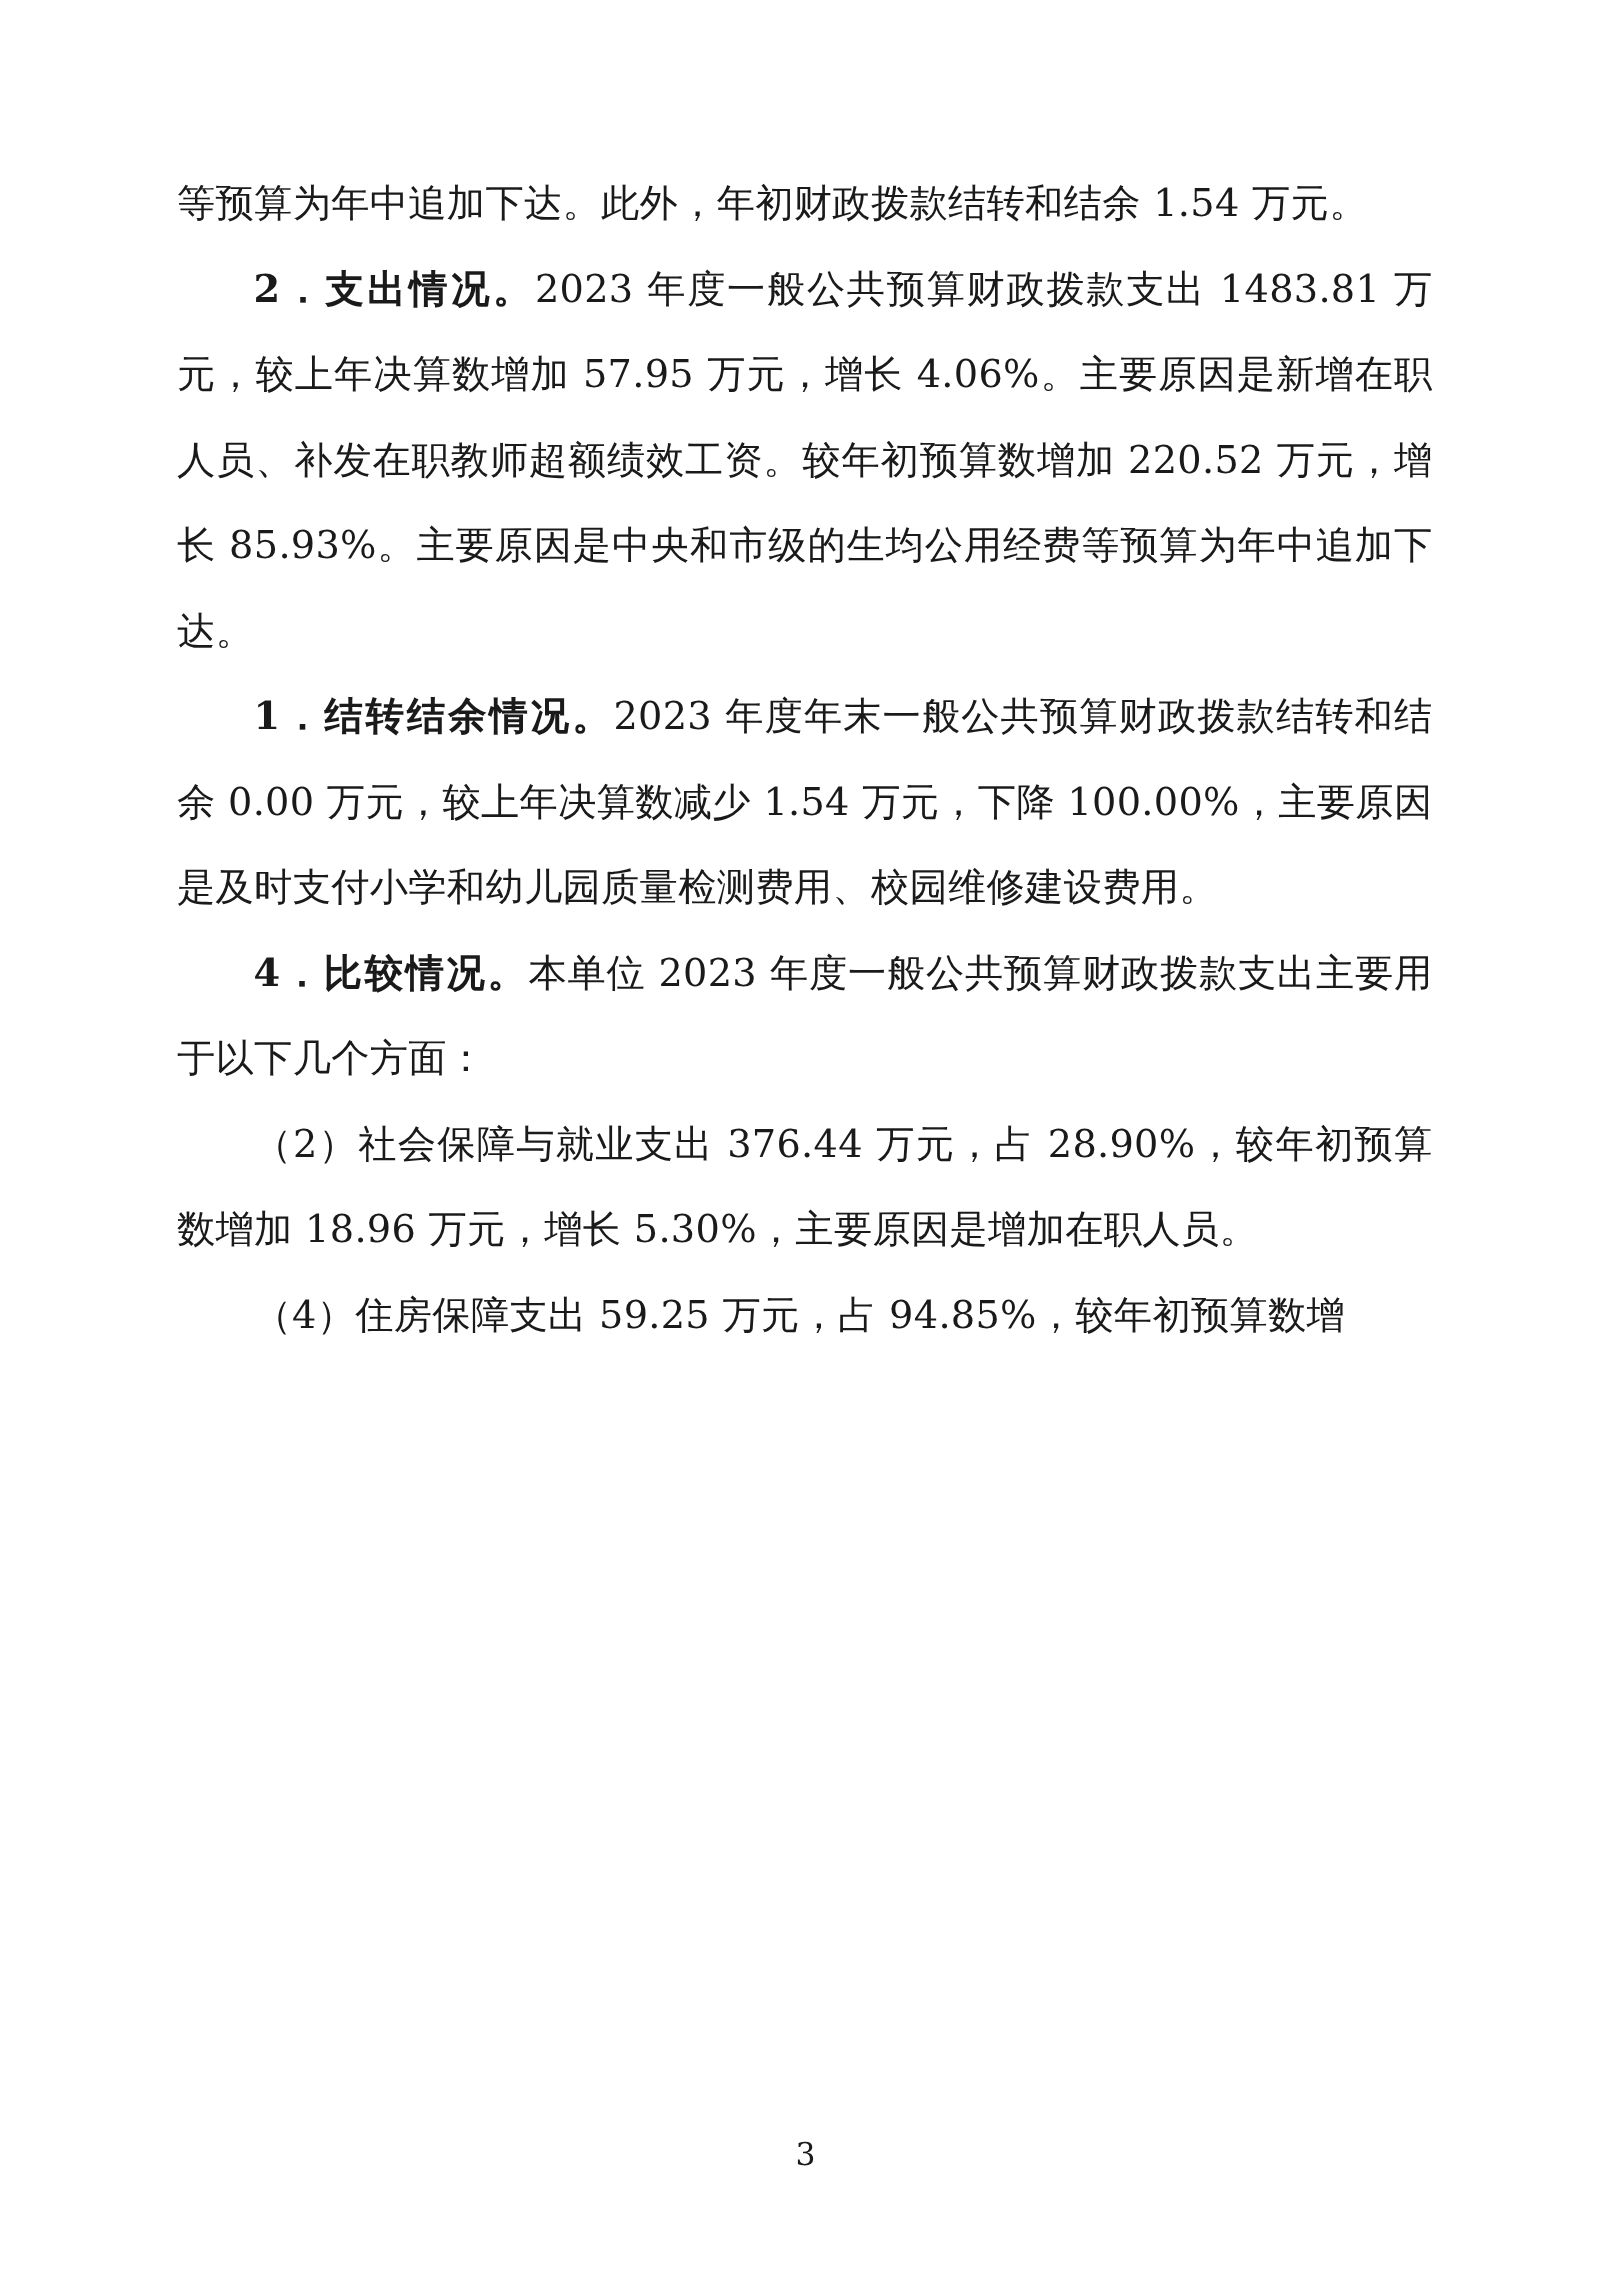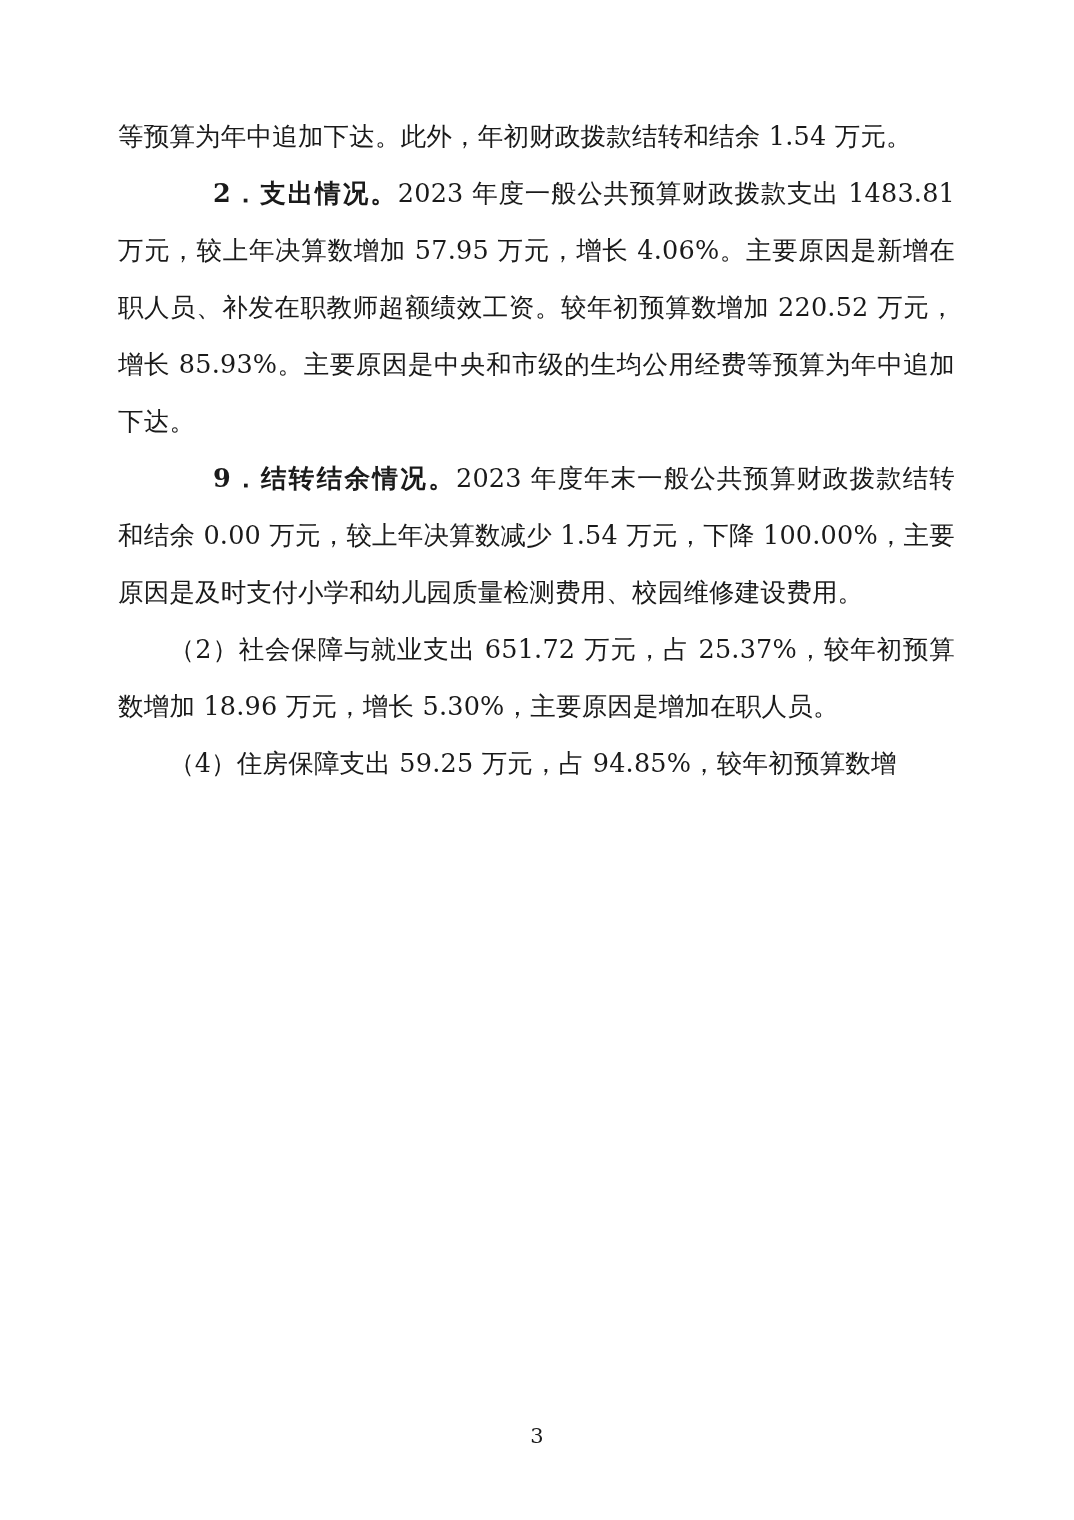--- a/index.html
+++ b/index.html
@@ -34,21 +34,20 @@
   p {
     margin: 0;
     text-indent: 0;
   }
   p.indent {
     text-indent: 51px;
   }
   .bold-head {
     font-weight: bold;
     letter-spacing: 1.5px;
-    margin-left: 44px;
   }
   .page-number {
     position: absolute;
     bottom: 72px;
     left: 0;
     width: 1074px;
     text-align: center;
     font-size: 21px;
     font-family: "DejaVu Serif", "Liberation Serif", serif;
     color: #1a1a1a;
@@ -62,27 +61,30 @@
 
     <p>
       <span>等预算为年中追加下达。此外，年初财政拨款结转和结余 1.54 万元。</span>
     </p>
 
     <p class="indent">
       <span class="bold-head">2．支出情况。</span><span>2023 年度一般公共预算财政拨款支出 1483.81 万元，较上年决算数增加 57.95 万元，增长 4.06%。主要原因是新增在职人员、补发在职教师超额绩效工资。较年初预算数增加 220.52 万元，增长 85.93%。主要原因是中央和市级的生均公用经费等预算为年中追加下达。</span>
     </p>
 
     <p class="indent">
-      <span class="bold-head">9．结转结余情况。</span><span>2023 年度年末一般公共预算财政拨款结转和结余 0.00 万元，较上年决算数减少 1.54 万元，下降 100.00%，主要原因是及时支付小学和幼儿园质量检测费用、校园维修建设费用。</span>
+      <span class="bold-head">1．结转结余情况。</span><span>2023 年度年末一般公共预算财政拨款结转和结余 0.00 万元，较上年决算数减少 1.54 万元，下降 100.00%，主要原因是及时支付小学和幼儿园质量检测费用、校园维修建设费用。</span>
+    </p>
+
+    <p class="indent">
+      <span class="bold-head">4．比较情况。</span><span>本单位 2023 年度一般公共预算财政拨款支出主要用于以下几个方面：</span>
     </p>
 
 
-
     <p class="indent">
-      <span>（2）社会保障与就业支出 651.72 万元，占 25.37%，较年初预算数增加 18.96 万元，增长 5.30%，主要原因是增加在职人员。</span>
+      <span>（2）社会保障与就业支出 376.44 万元，占 28.90%，较年初预算数增加 18.96 万元，增长 5.30%，主要原因是增加在职人员。</span>
     </p>
 
 
     <p class="indent">
       <span>（4）住房保障支出 59.25 万元，占 94.85%，较年初预算数增</span>
     </p>
 
   </div>
 </div>
 

